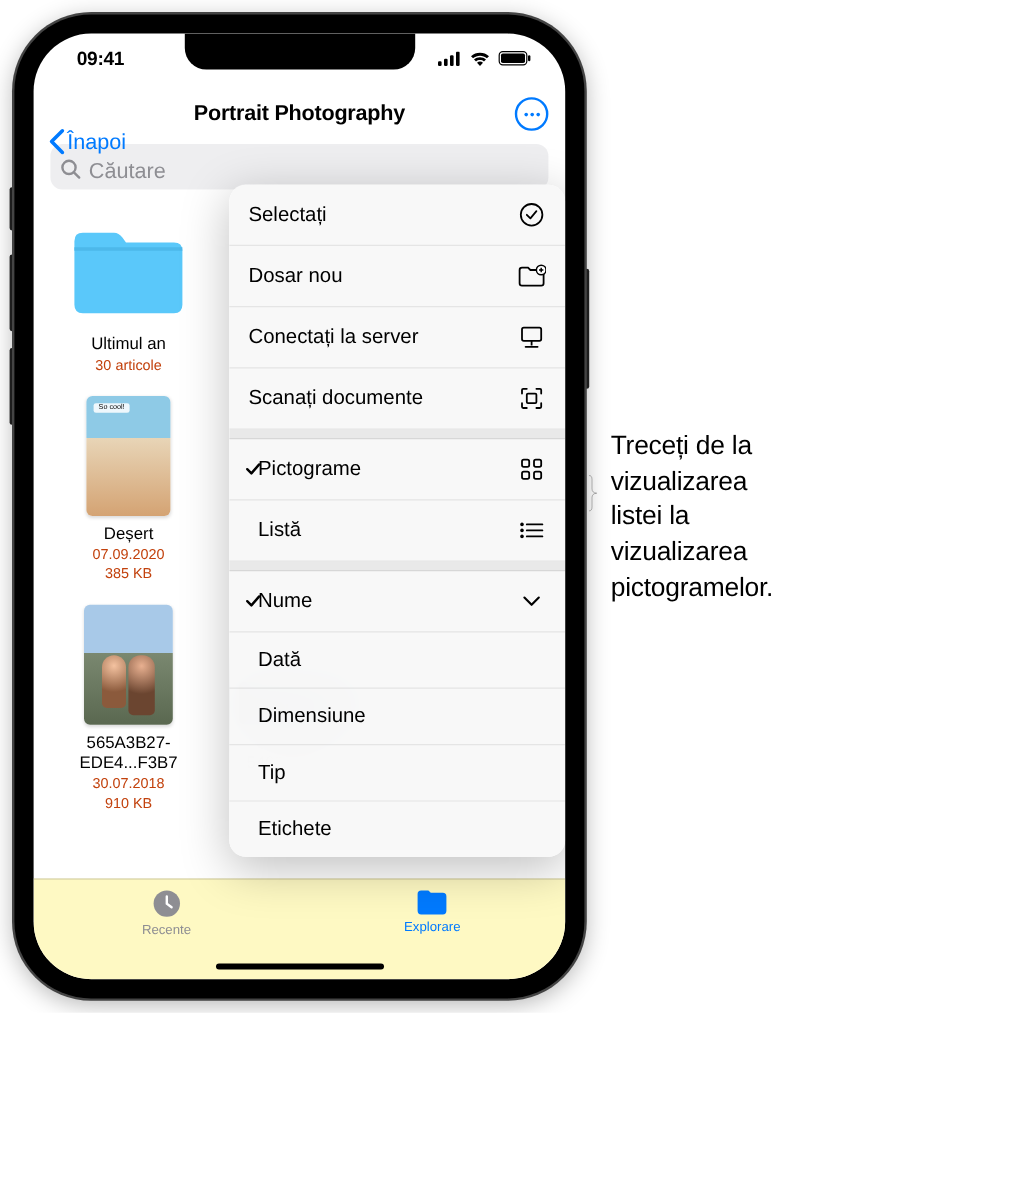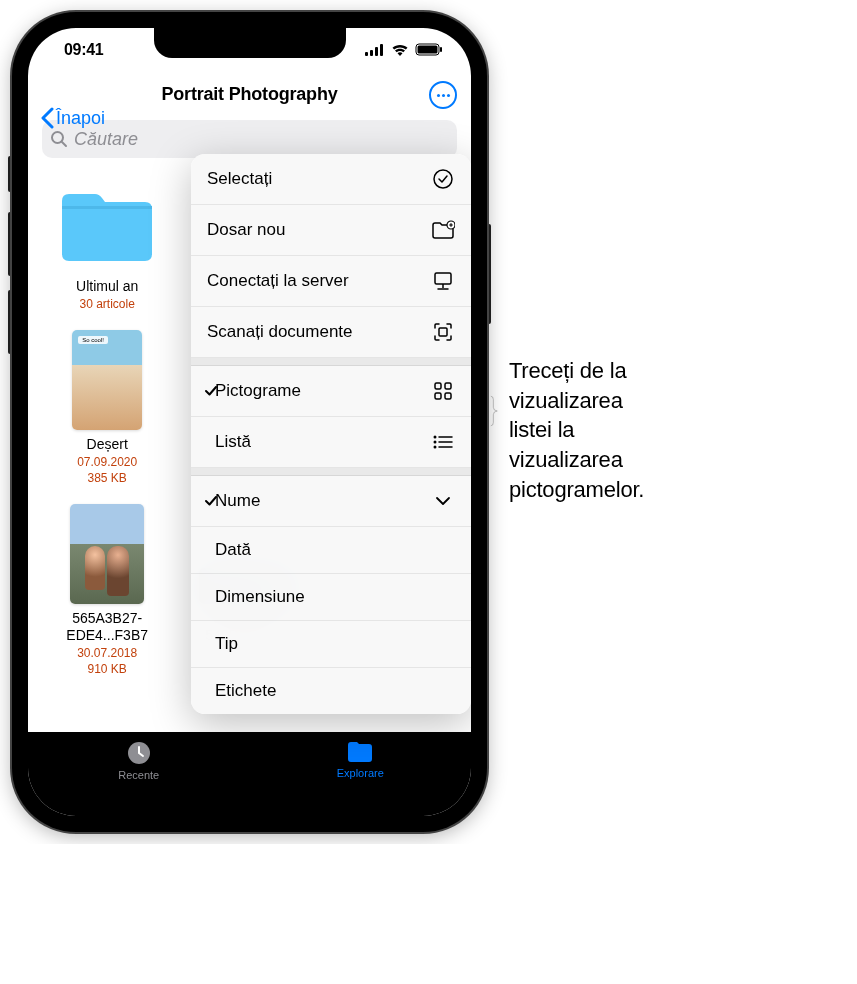--- a/index.html
+++ b/index.html
@@ -111,24 +111,23 @@
       z-index: 20;
     }
     .more-dots { display: flex; gap: 2px; }
     .more-dots span { width: 3px; height: 3px; background: #007aff; border-radius: 50%; }
     .search-bar {
       margin: 4px 14px 0;
       height: 38px;
       background: rgba(118,118,128,0.12);
       border-radius: 10px;
       display: flex;
-      align-items: center;
+      align-items: flex-start;
       padding: 12px 8px;
       gap: 6px;
-      font-style: italic;
     }
     .search-placeholder { color: #8e8e93; font-size: 18px; }
     .content-area {
       position: relative;
       padding: 14px 14px 0;
       height: calc(100% - 44px - 44px - 42px - 84px);
     }
     .file-grid {
       display: grid;
       grid-template-columns: repeat(3, 1fr);
@@ -214,21 +213,21 @@
     .menu-item:last-child { border-bottom: none; }
     .menu-icon { width: 24px; height: 24px; display:flex; align-items:center; justify-content:center; }
     .tab-bar {
       position: absolute;
       bottom: 0;
       left: 0;
       right: 0;
       height: 84px;
       border-top: 0.5px solid rgba(0,0,0,.2);
       display: flex;
-      background: #000000;
+      background: #fef9c3;
       padding-bottom: 20px;
     }
     .tab-item {
       flex: 1;
       display: flex;
       flex-direction: column;
       align-items: center;
       padding-top: 6px;
       gap: 2px;
     }

